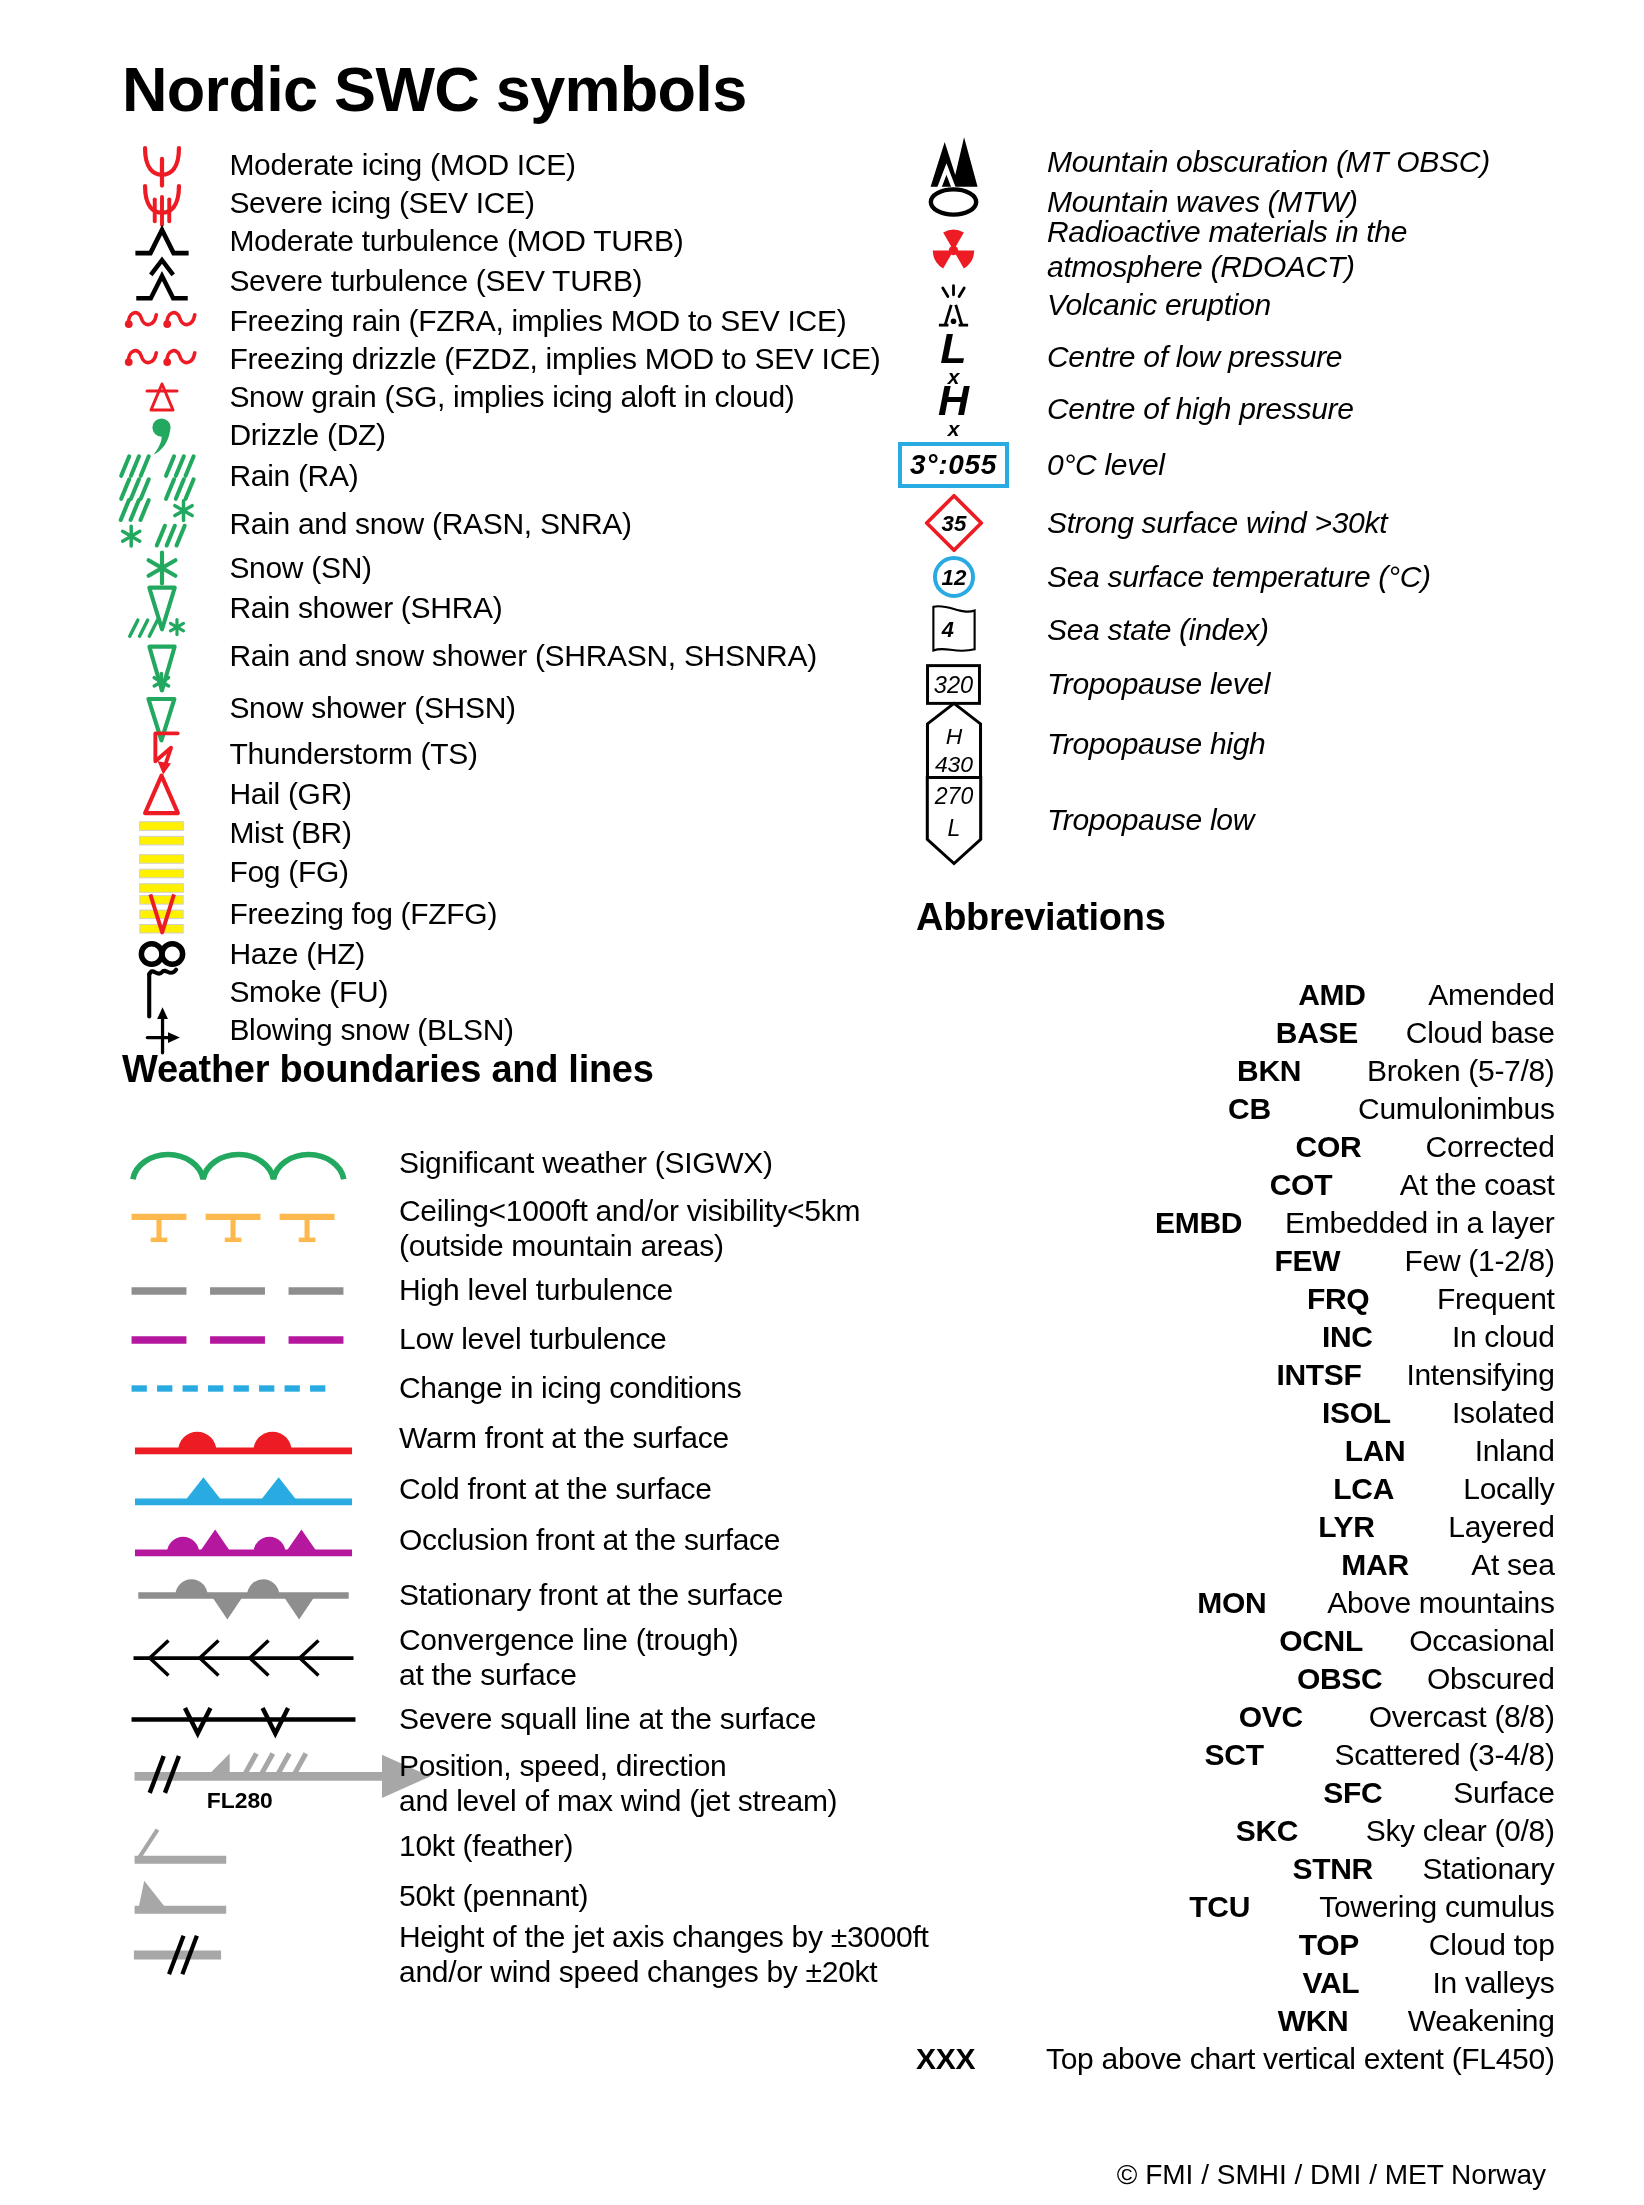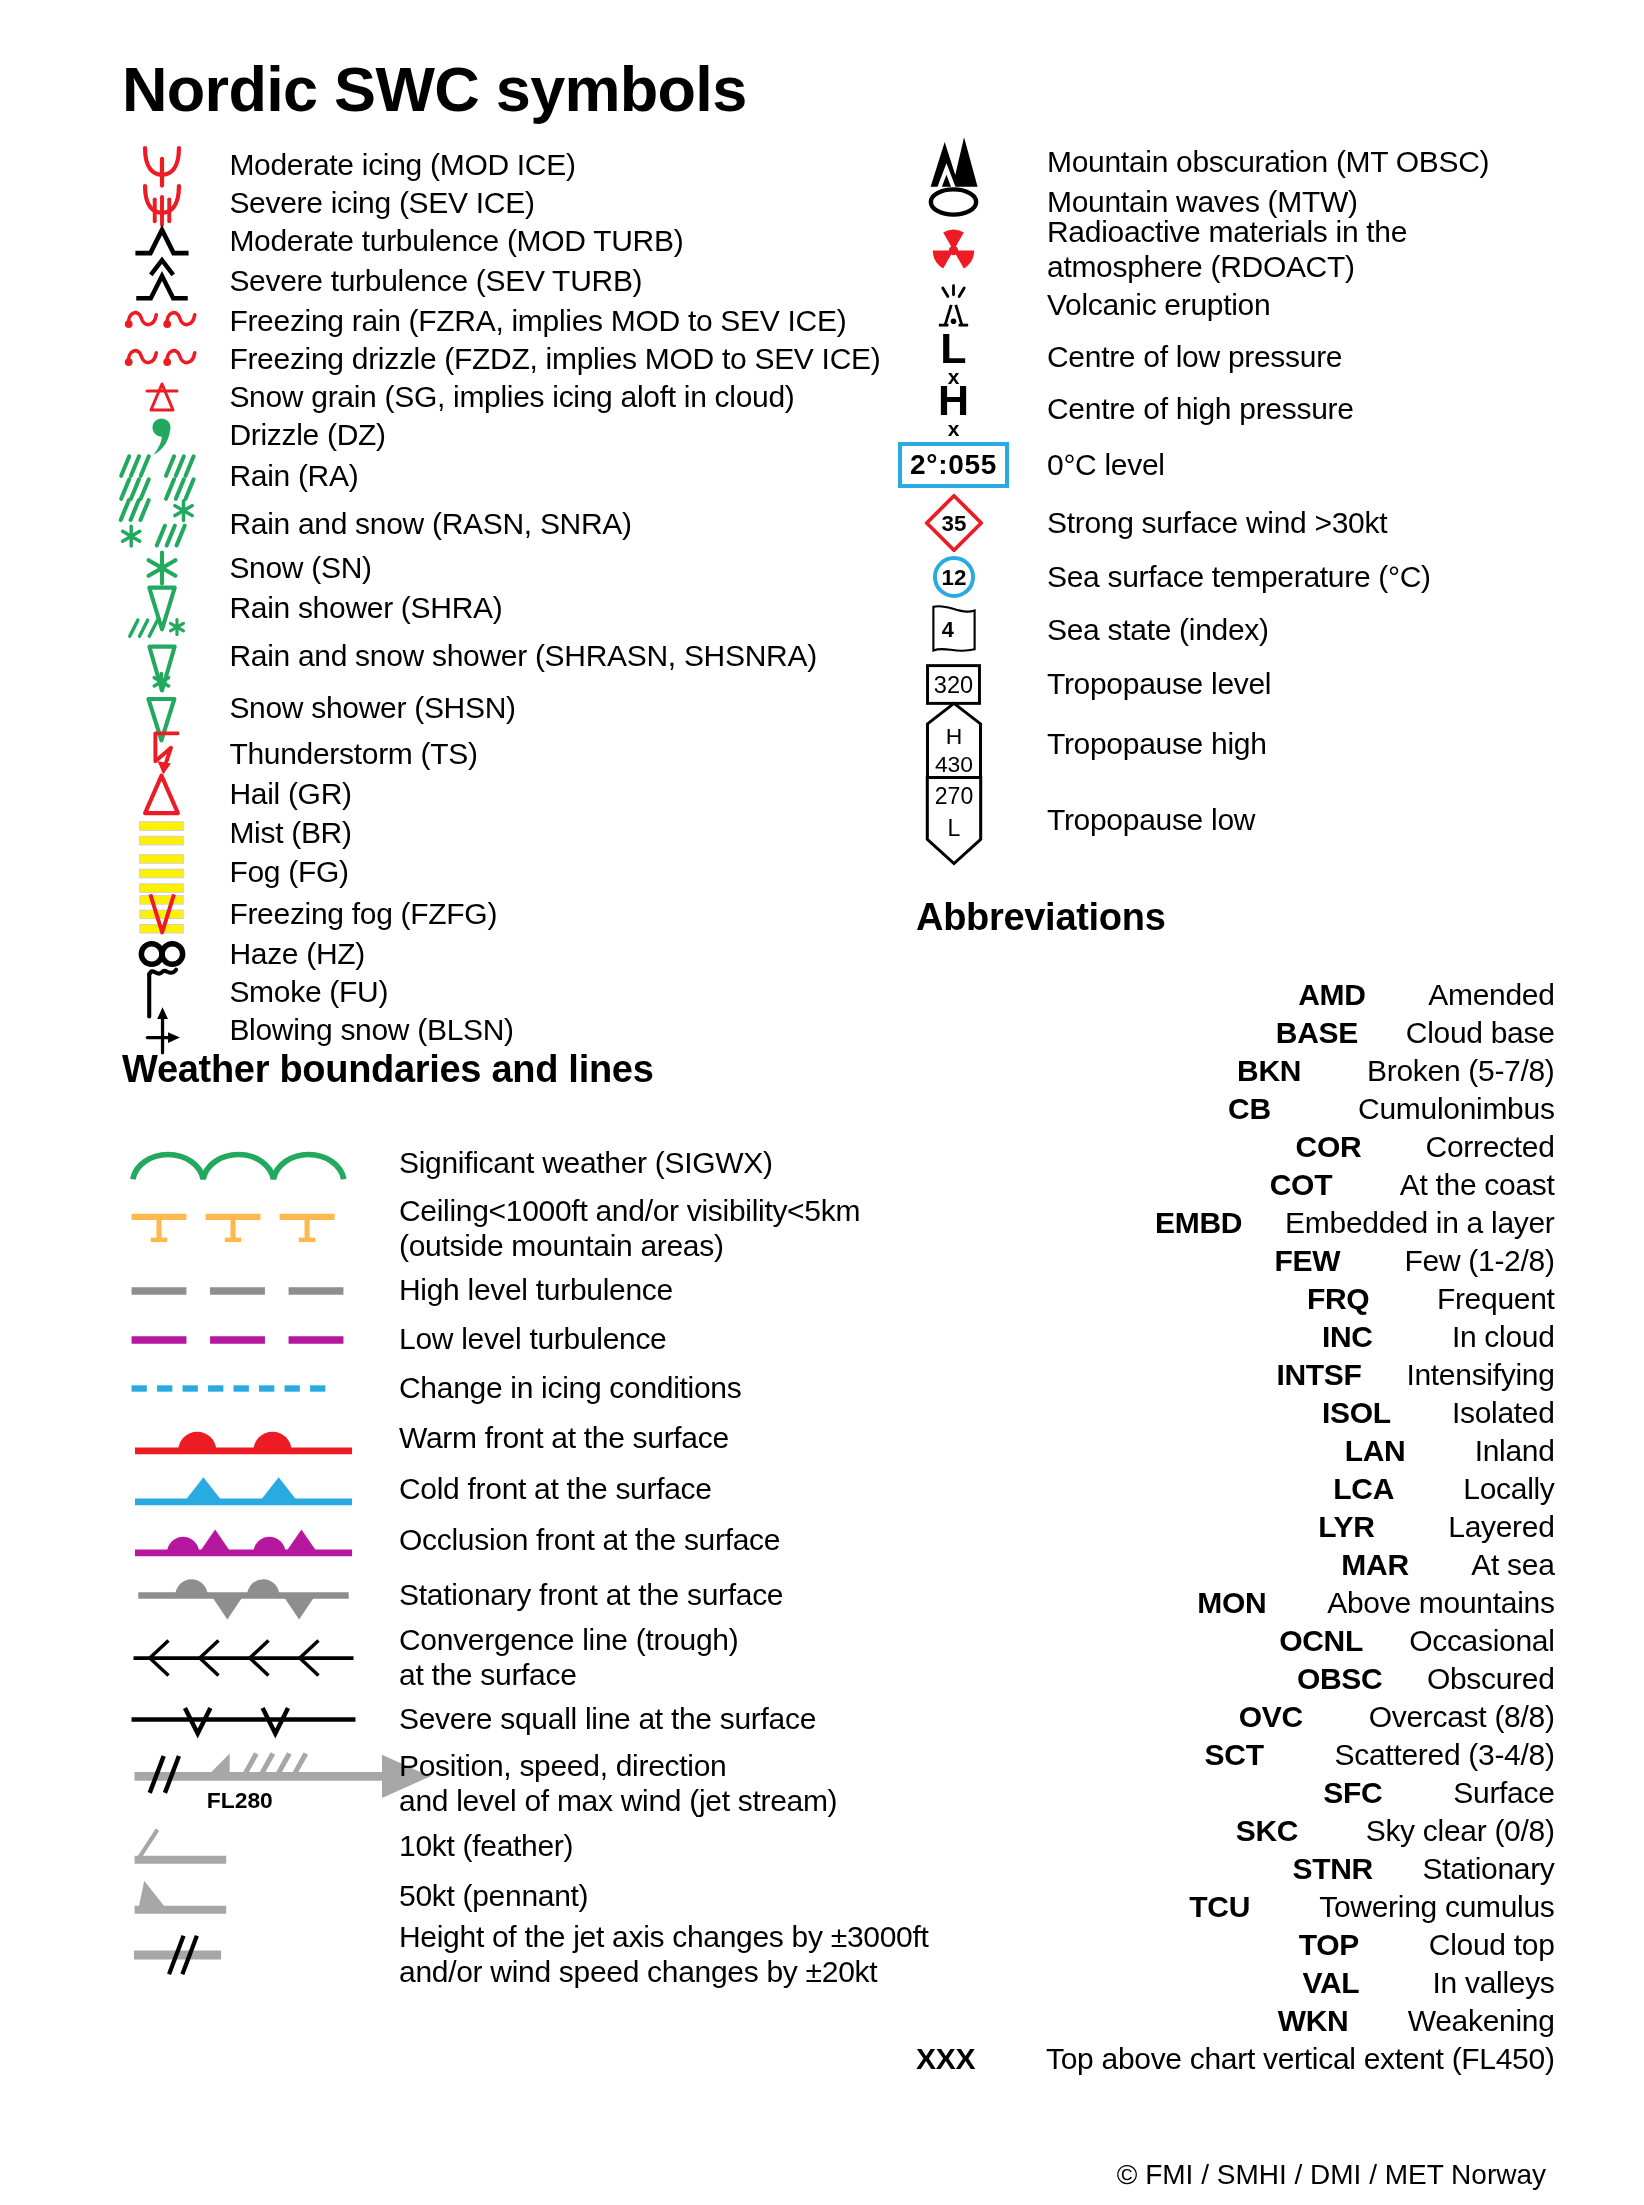--- a/index.html
+++ b/index.html
@@ -5,21 +5,21 @@
   * { margin:0; padding:0; box-sizing:border-box; }
   body { width:1645px; height:2205px; position:relative; background:#fff;
          font-family:"Liberation Sans","DejaVu Sans",sans-serif; color:#000; }
   .h1 { position:absolute; left:122px; top:53px; font-size:63px; font-weight:bold; letter-spacing:-0.7px; }
   .h2 { font-size:38px; font-weight:bold; letter-spacing:-0.3px; }
   #boundaries-heading { position:absolute; left:122px; top:1048px; }
   #abbr-heading { position:absolute; left:916px; top:896px; }
 
   .list { position:absolute; display:flex; flex-direction:column; }
   #main-list { left:112px; top:146px; }
-  #right-list { left:901px; top:141px; }
+  #right-list { left:901px; top:141px;font-style:italic; }
   #boundary-list { left:112px; top:1135px; }
 
   .row { display:flex; align-items:center; height:38px; }
   #right-list .row { height:53px; }
   #boundary-list .row { height:51px; }
 
   .sym { flex:none; display:flex; justify-content:center; align-items:center; overflow:visible; }
   #main-list .sym { width:99px; }
   #right-list .sym { width:105px; }
   #boundary-list .sym { width:257px; justify-content:flex-start; padding-left:17px; }
@@ -405,21 +405,21 @@
         <div class="pressure">
           <span class="big">H</span>
           <span class="small">x</span>
         </div>
       </span>
       <span class="lbl">Centre of high pressure</span>
     </div>
 
     <div class="row" data-icon="zero-degree-level">
       <span class="sym">
-        <div class="zerobox">2°:055</div>
+        <div class="zerobox">3°:055</div>
       </span>
       <span class="lbl">0°C level</span>
     </div>
 
     <div class="row" data-icon="strong-surface-wind">
       <span class="sym">
         <svg width="62" height="62" viewBox="0 0 100 100">
           <path d="M50 6 L94 50 L50 94 L6 50 Z" fill="#fff" stroke="#ED1C24" stroke-width="6" stroke-linejoin="round"></path>
           <text x="50" y="63" font-size="36" font-weight="bold" text-anchor="middle" fill="#000">35</text>
         </svg>

